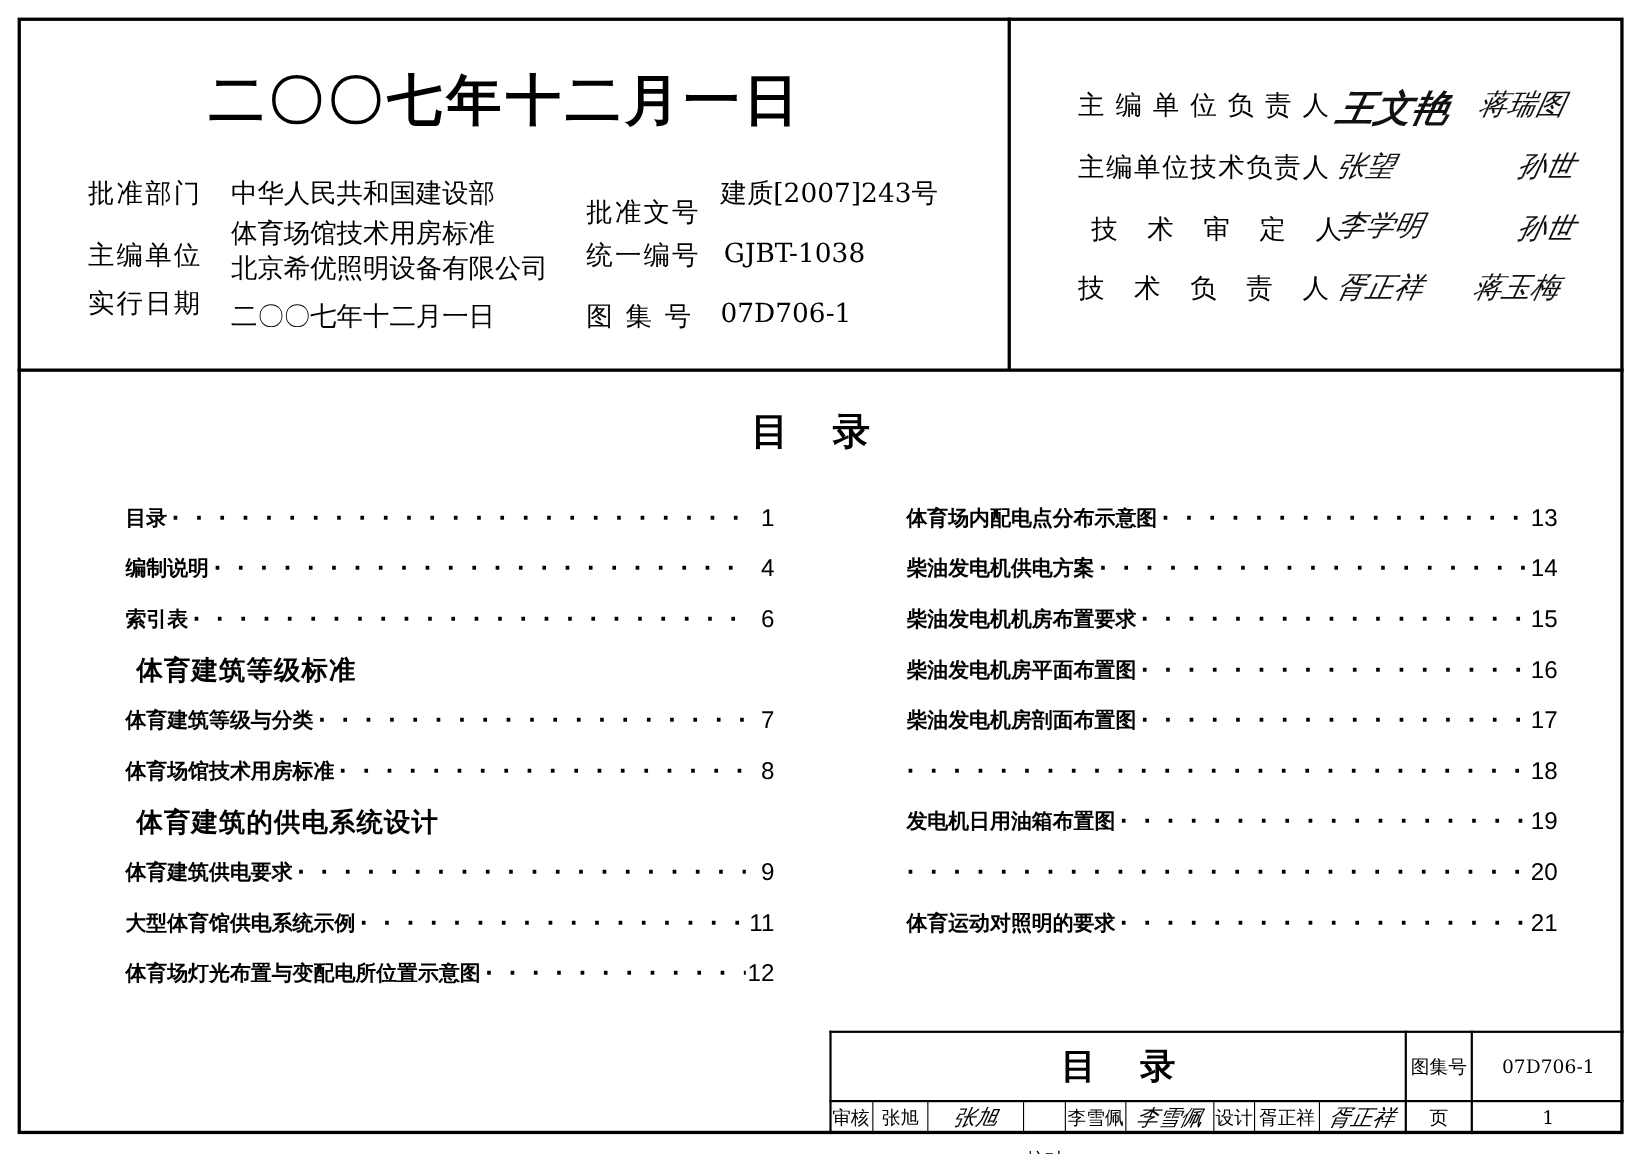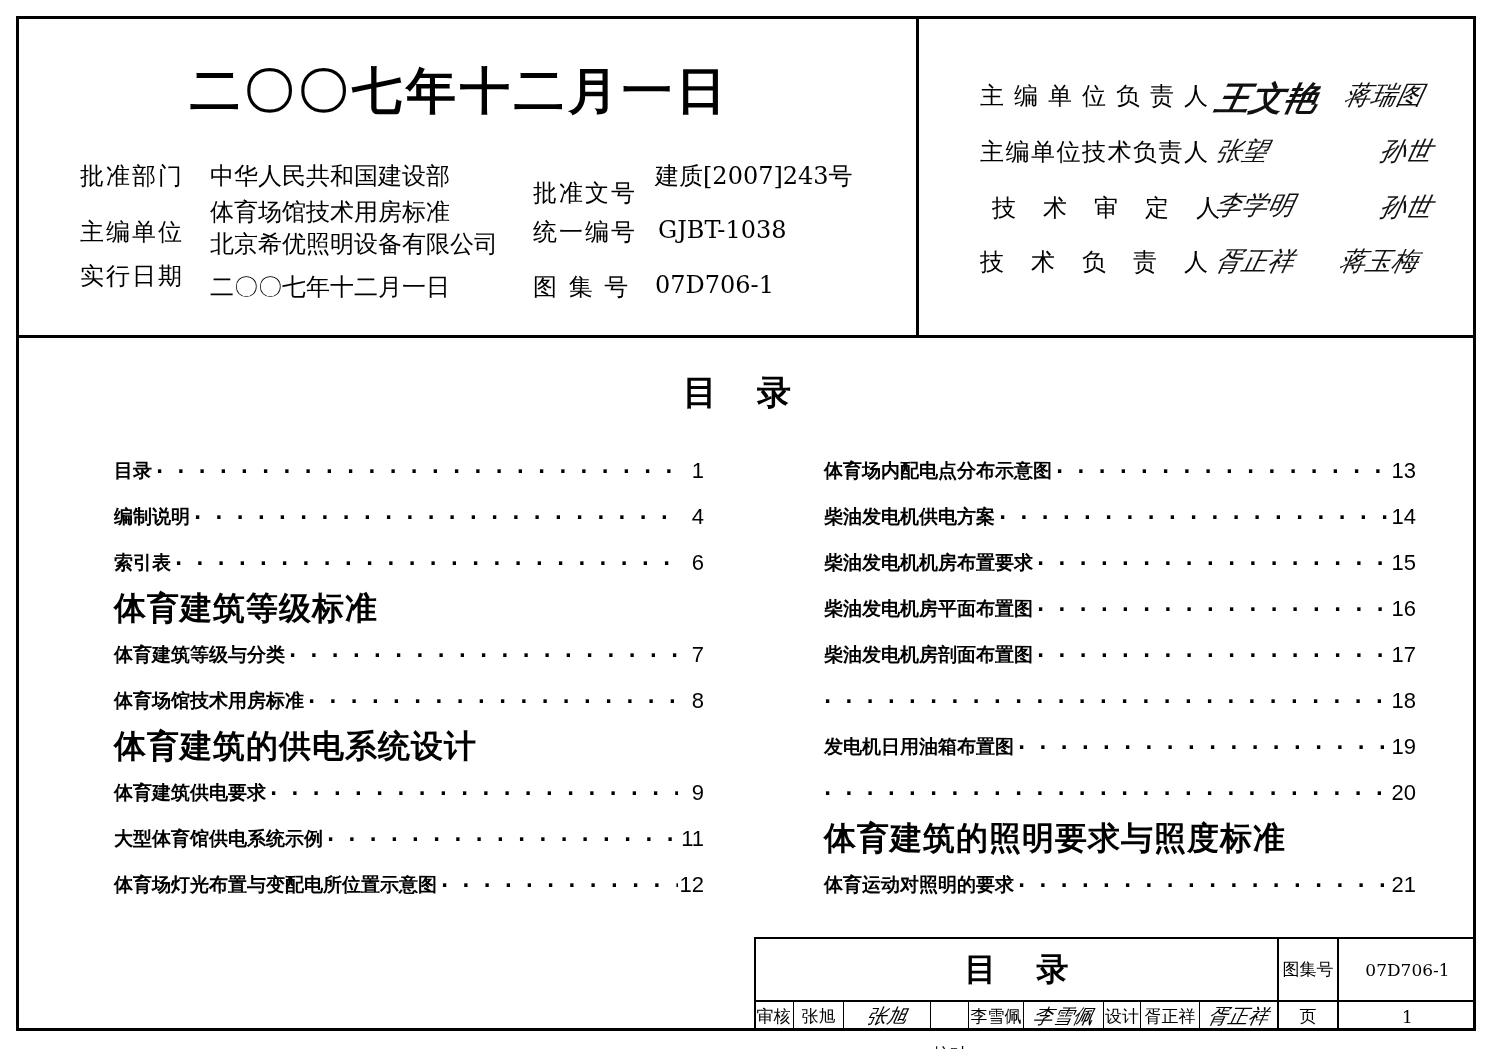--- a/index.html
+++ b/index.html
@@ -30,22 +30,22 @@
                  letter-spacing: 40px; white-space: nowrap; }
   .toc-col { position: absolute; top: 448px; width: 590px; }
   .toc-col.left { left: 114px; }
   .toc-col.right { left: 824px; width: 592px; }
   .toc-item { position: relative; height: 46px; display: flex; align-items: center; font-size: 19px;
               font-weight: bold; white-space: nowrap; }
   .toc-item .t { background: #fff; padding-right: 4px; }
   .toc-item .dots { flex: 1; overflow: hidden; letter-spacing: 14px; font-weight: bold; color: #000; }
   .toc-item .pg { font-weight: normal; font-size: 22px; min-width: 26px; text-align: right;
                   font-family: "Liberation Sans", sans-serif; }
-  .toc-section { height: 46px; display: flex; align-items: center; font-size: 32px; letter-spacing: 1px;
-                 white-space: nowrap; font-weight: bold; }
+  .toc-section { height: 46px; display: flex; align-items: center; font-size: 24px; letter-spacing: 1px;
+                 white-space: nowrap; font-weight: bold; margin-left: 10px; }
 
   
   .tb { position: absolute; left: 754px; top: 937px; width: 722px; height: 94px;
         border: 2px solid #000; box-sizing: border-box; border-bottom: none; border-right: none; }
   .tb-cell { position: absolute; box-sizing: border-box; display: flex; align-items: center;
              justify-content: center; font-family: "DejaVu Serif", "Liberation Serif", serif;
              white-space: nowrap; }
   .tb-title { font-size: 32px; letter-spacing: 40px; font-weight: bold; padding-left: 40px; }
   .tb-small { font-size: 17px; }
   .tb-sig { font-style: italic; font-size: 20px; transform: skewX(-12deg); }
@@ -181,21 +181,20 @@
     </div>
   <div class="toc-item">
       <span class="t">发电机日用油箱布置图</span>
       <span class="dots">··················································</span>
       <span class="pg">19</span>
     </div>
   <div class="toc-item">
       <span class="dots">··················································</span>
       <span class="pg">20</span>
     </div>
-  <div class="toc-section">体育建筑的照明要求与照度标准</div>
   <div class="toc-item">
       <span class="t">体育运动对照明的要求</span>
       <span class="dots">··················································</span>
       <span class="pg">21</span>
     </div>
 </div>
 
 <div class="tb"></div>
 
 <div class="hline" style="left:754px;top:1000px;width:722px;height:2px;"></div>

